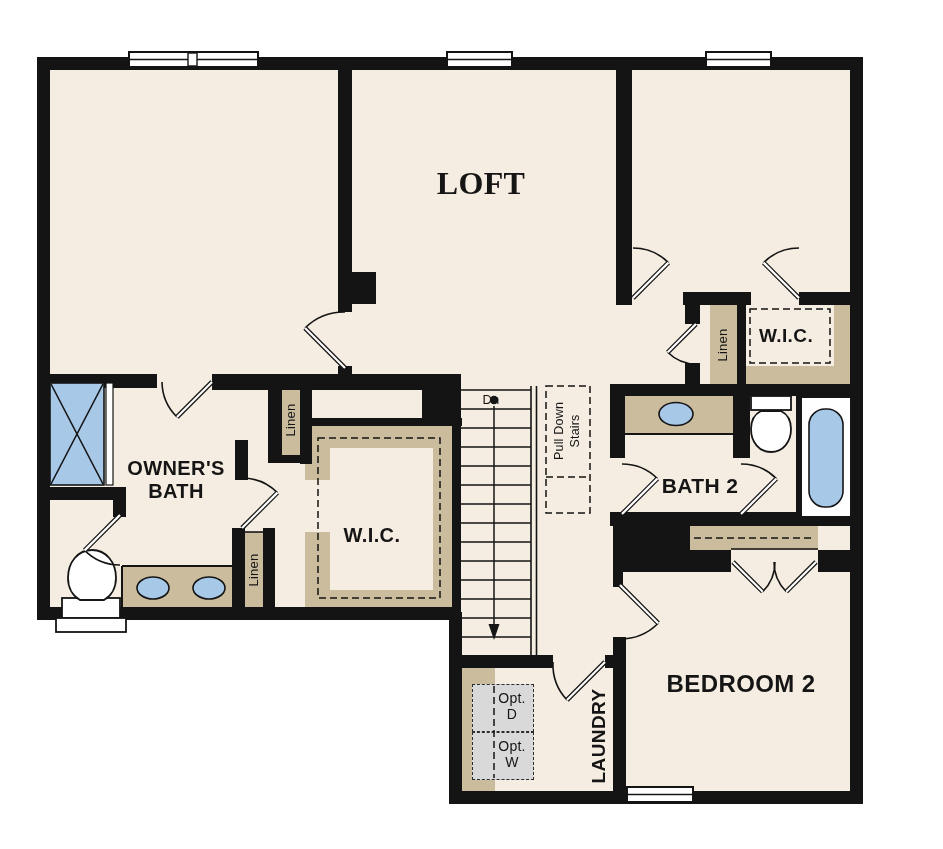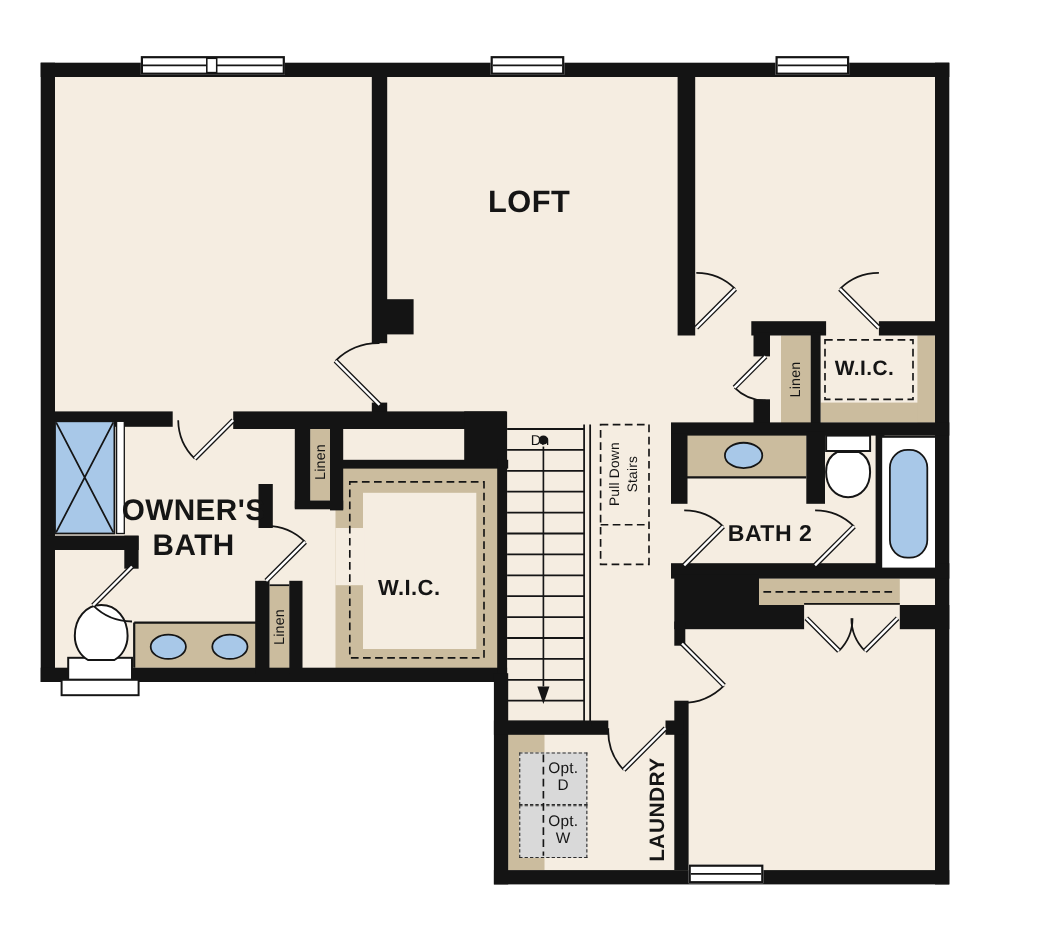--- a/index.html
+++ b/index.html
@@ -202,25 +202,26 @@
       <line class="leaf-b" x1="799" y1="298" x2="763.6" y2="262.6"></line>
         <line class="leaf-w" x1="799" y1="298" x2="763.6" y2="262.6"></line>
     </g>
     <g>
       <path class="arc" d="M667.7,352.3 A40,40 0 0 0 696,364"></path>
       <line class="leaf-b" x1="696" y1="324" x2="667.7" y2="352.3"></line>
         <line class="leaf-w" x1="696" y1="324" x2="667.7" y2="352.3"></line>
     </g>
   </svg>
 
-  <div class="lbl" style="left:481px;top:184px;font-size:28px;">LOFT</div>
-  <div class="lbl wrap" style="left:176px;top:480px;width:150px;font-size:27px;">OWNER'S BATH</div>
+  <div class="lbl" style="left:481px;top:184px;font-size:32px;font-family:Liberation Serif, serif;">LOFT</div>
+  <div class="lbl wrap" style="left:176px;top:480px;width:150px;font-size:20px;">OWNER'S BATH</div>
   <div class="lbl" style="left:372px;top:536px;font-size:20px;">W.I.C.</div>
   <div class="lbl" style="left:786px;top:336px;font-size:19px;">W.I.C.</div>
   <div class="lbl wrap" style="left:700px;top:486px;width:90px;font-size:21px;">BATH 2</div>
+  <div class="lbl" style="left:741px;top:684px;font-size:24px;">BEDROOM 2</div>
   <div class="lbl rot" style="left:599px;top:736px;font-size:19px;">LAUNDRY</div>
 
   <div class="lbl rot small" style="left:291px;top:420px;font-size:13px;">Linen</div>
   <div class="lbl rot small" style="left:254px;top:570px;font-size:13px;">Linen</div>
   <div class="lbl rot small" style="left:723px;top:345px;font-size:13px;">Linen</div>
   <div class="lbl small" style="left:491px;top:400px;font-size:13px;">Dn</div>
   <div class="lbl rotwrap small" style="left:567px;top:431px;width:88px;font-size:12.5px;line-height:1.3;">Pull Down Stairs</div>
   <div class="lbl wrap small" style="left:512px;top:706px;width:32px;font-size:14px;">Opt. D</div>
   <div class="lbl wrap small" style="left:512px;top:754px;width:32px;font-size:14px;">Opt. W</div>
 

